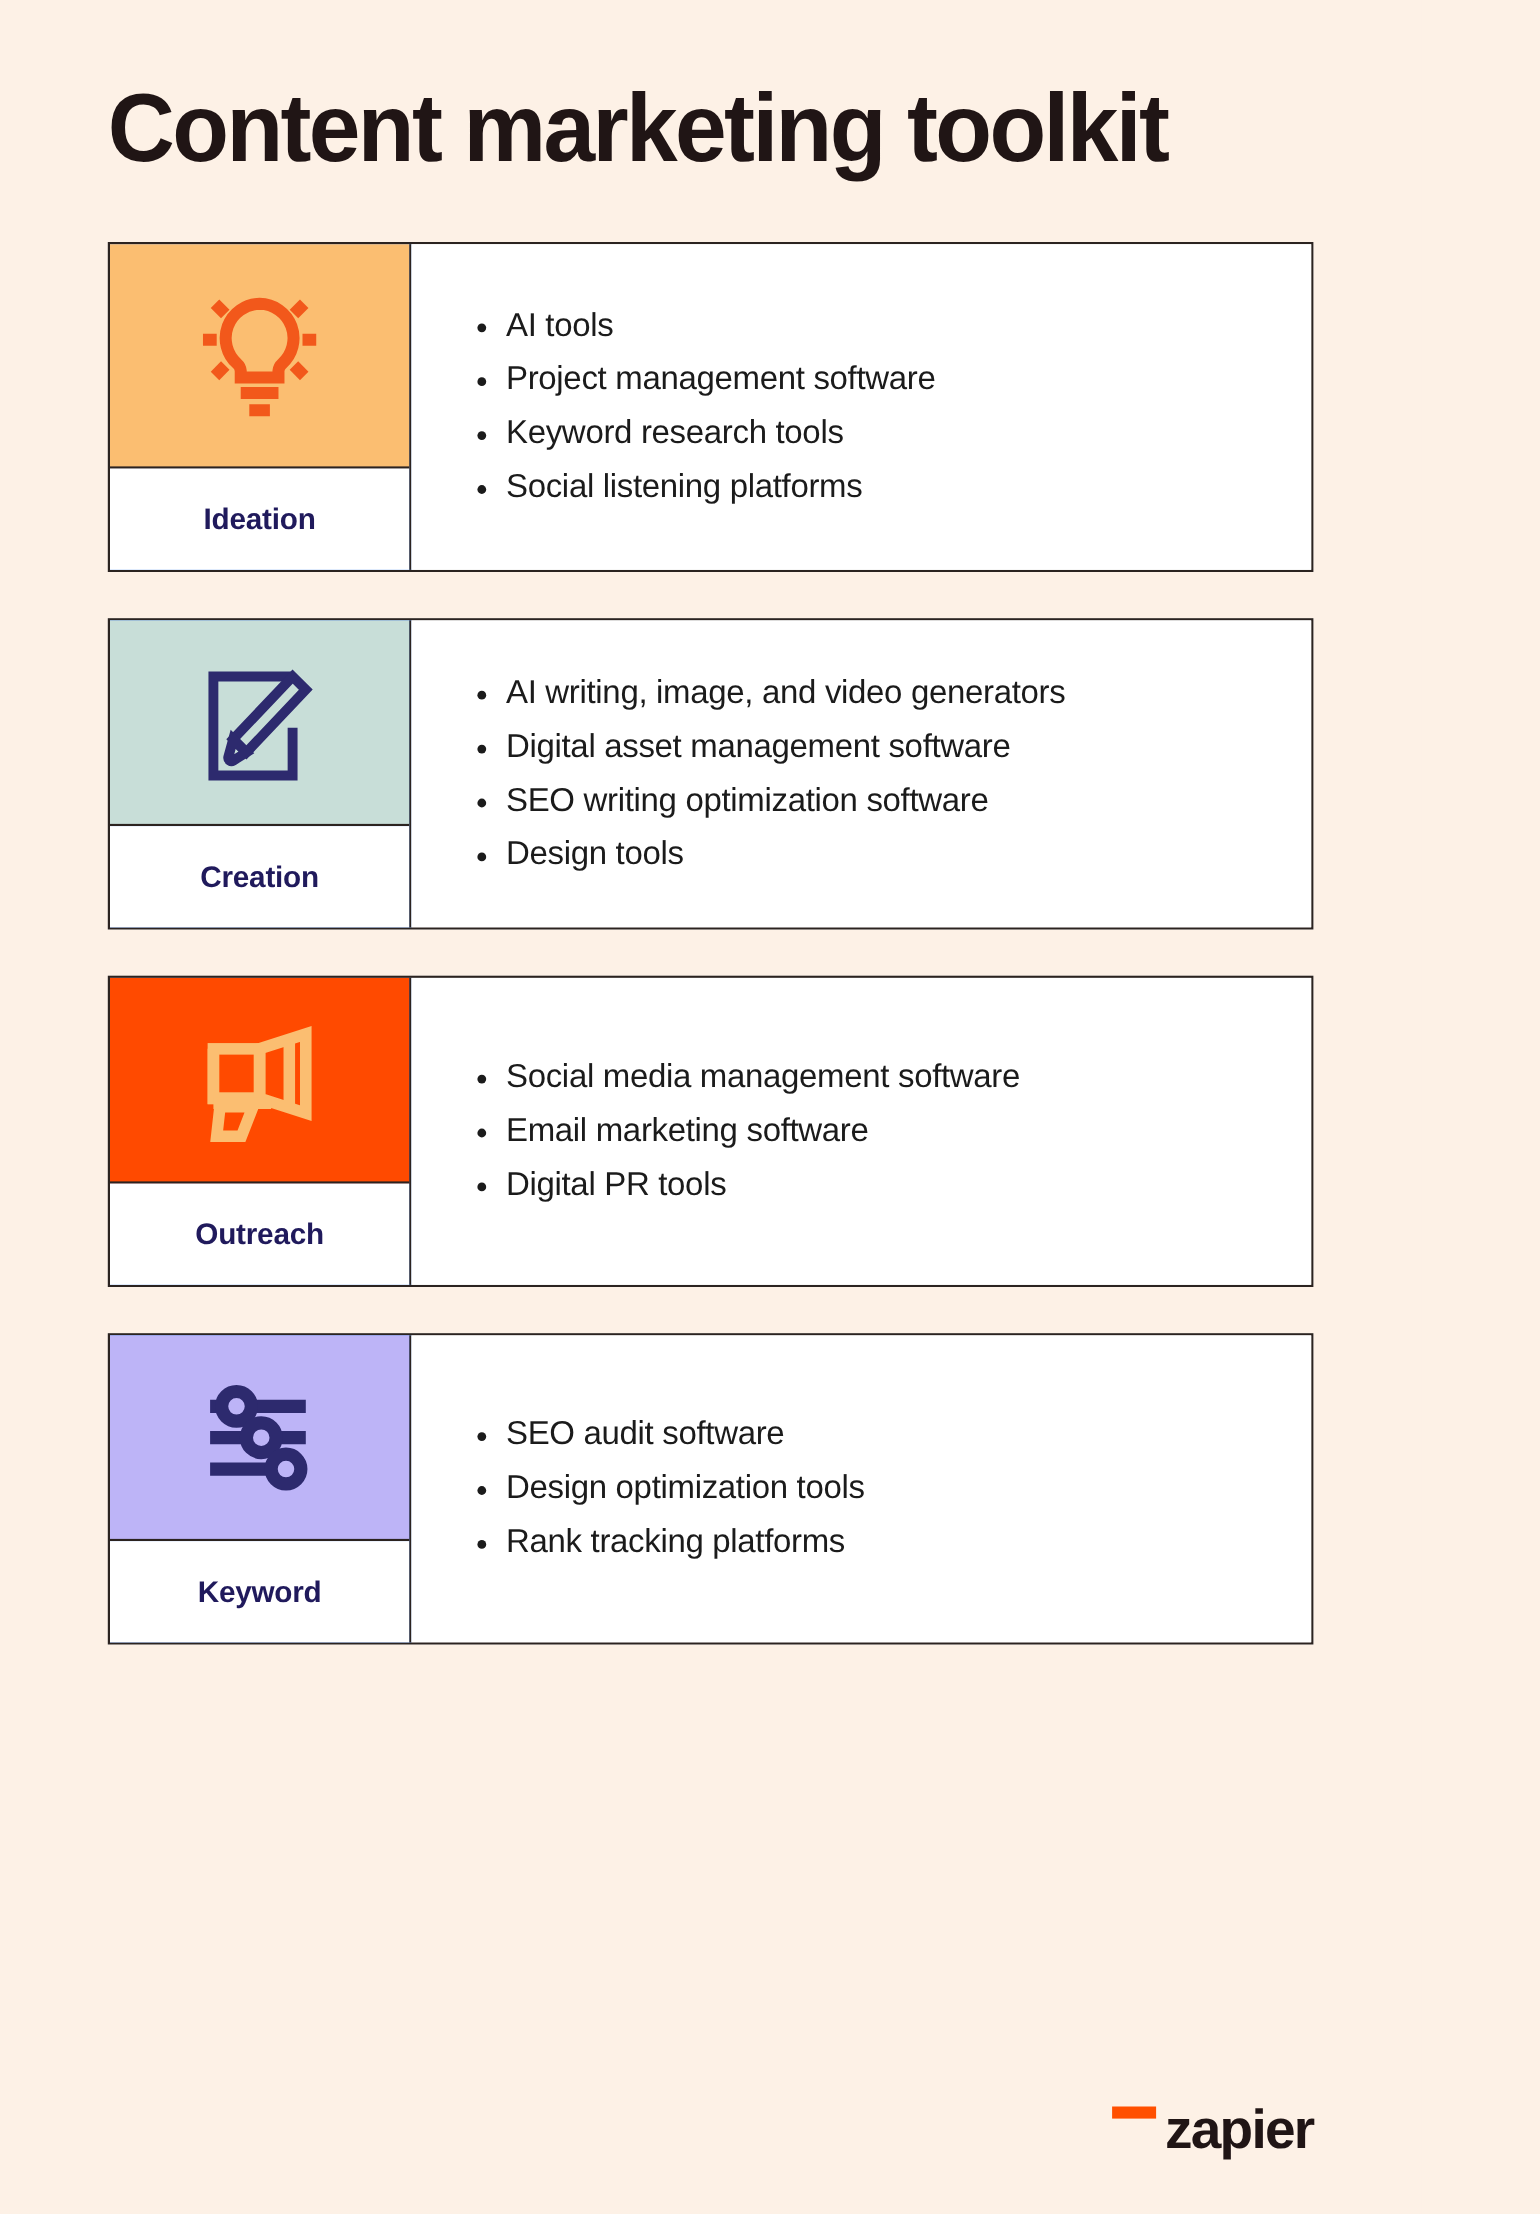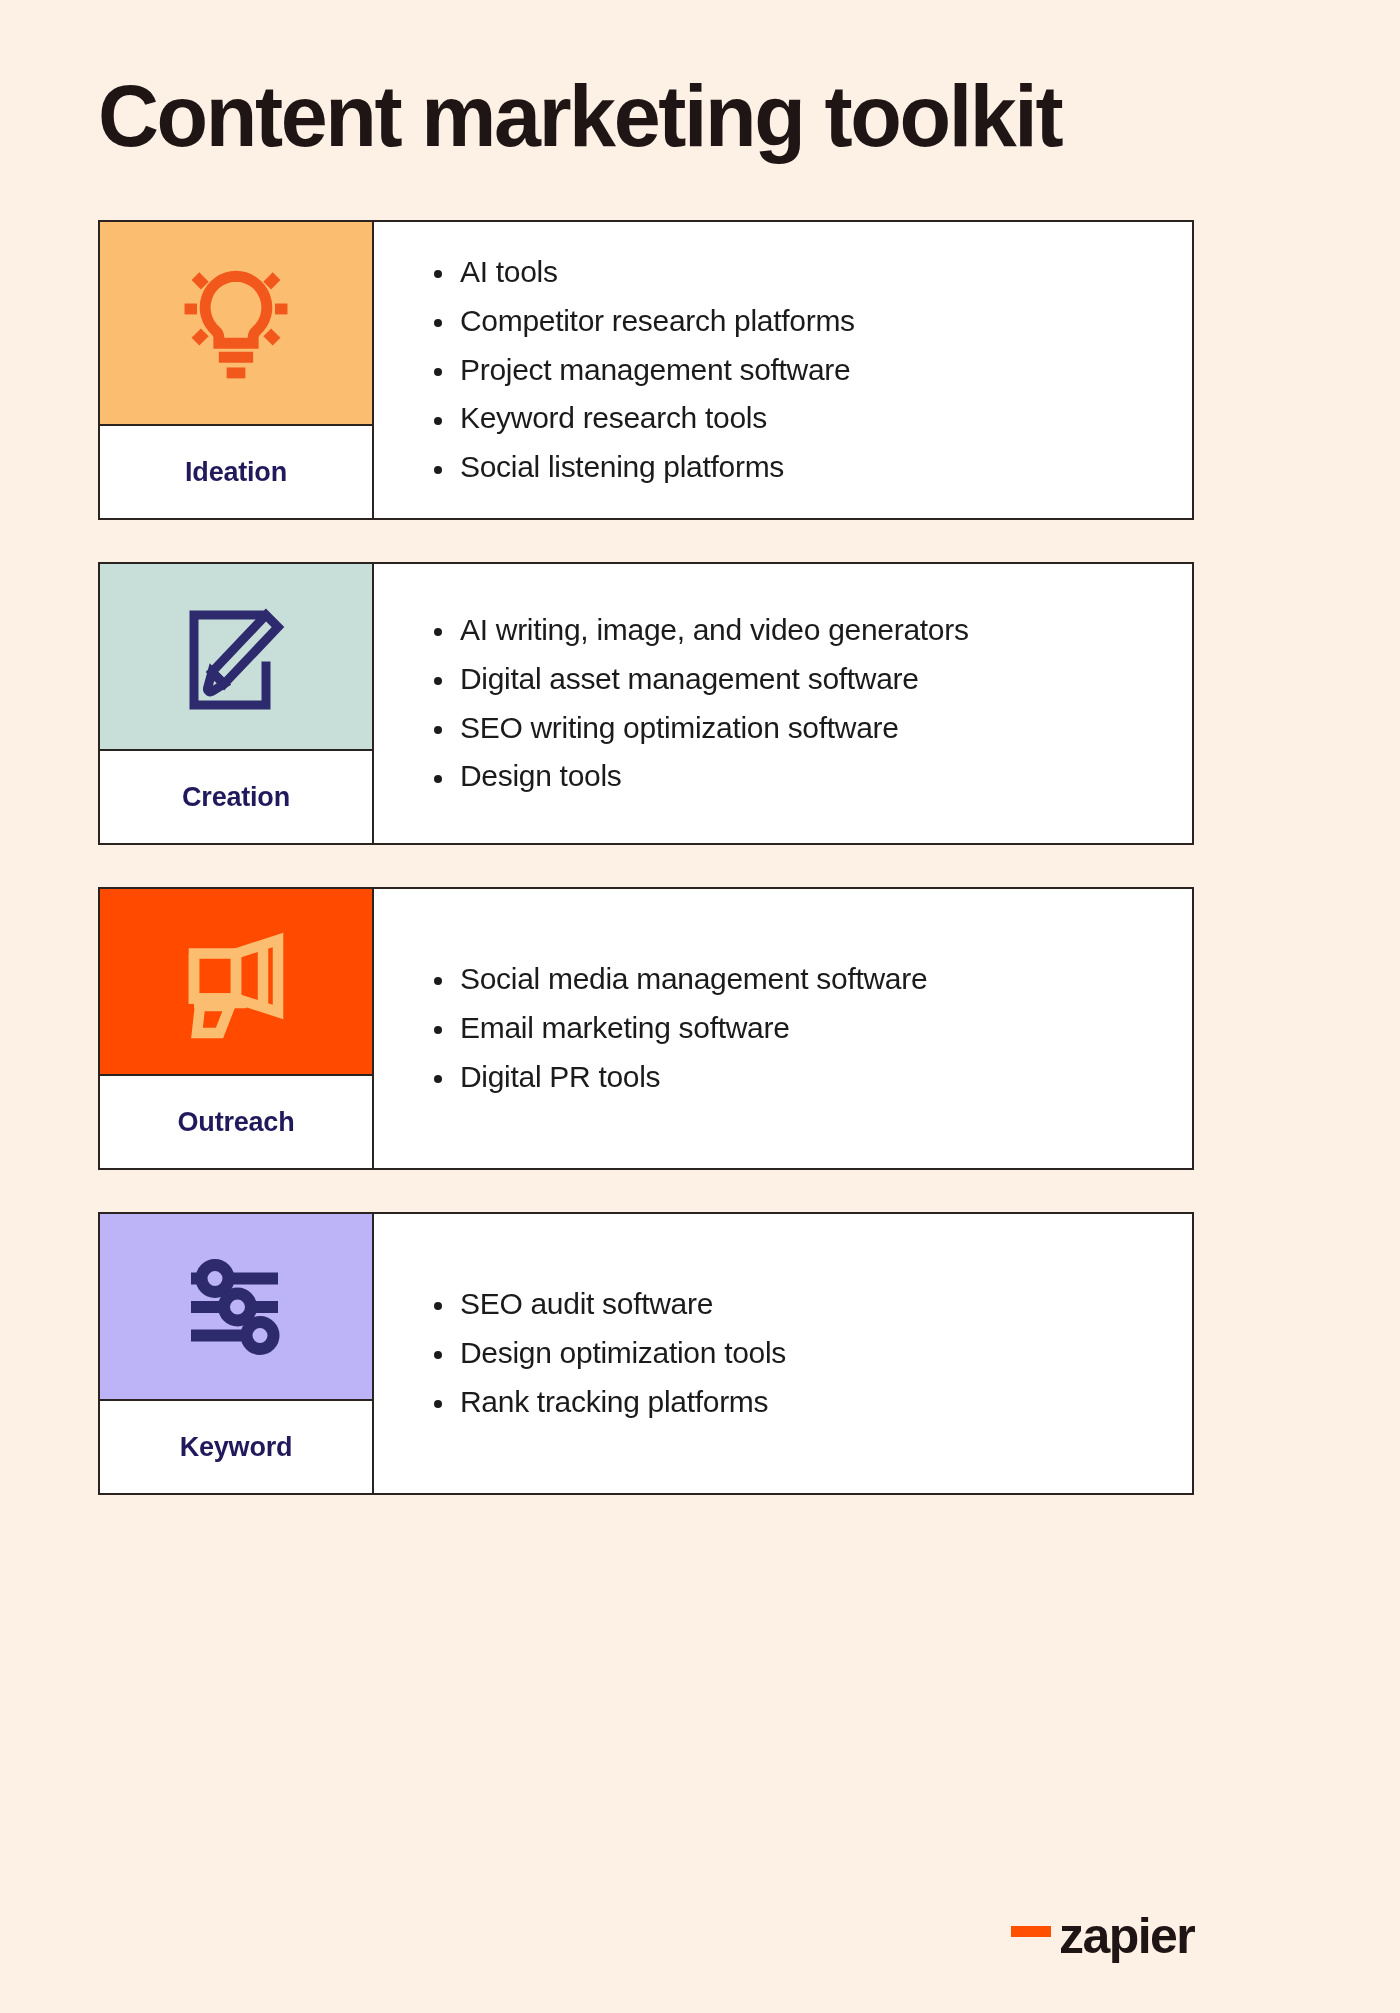--- a/index.html
+++ b/index.html
@@ -106,21 +106,21 @@
   .card-2 { height:283px; }
   .card-3 { height:283px; }
   .card-4 { height:283px; }
 
   
   .footer {
     position:absolute;
     right:98px;
     bottom:56px;
     display:flex;
-    align-items:center;
+    align-items:flex-start;
     gap:8px;
   }
   .logo-underscore {
     width:40px; height:11px;
     background:#FF4F00;
     margin-bottom:9px;
   }
   .logo-word {
     font-size:50px;
     font-weight:bold;
@@ -155,21 +155,20 @@
                 <line x1="76" y1="62" x2="70" y2="56"></line>
               </g>
             </svg>
           </span>
         </div>
         <div class="caption">Ideation</div>
       </div>
       <div class="card-right">
         <ul class="bullets" id="list-0">
             <li>AI tools</li>
-            <li>Competitor research platforms</li>
             <li>Project management software</li>
             <li>Keyword research tools</li>
             <li>Social listening platforms</li>
           </ul>
       </div>
     </div>
 
     <div class="card card-2">
       <div class="card-left">
         <div class="icon-tile" id="tile-1" style="background: rgb(200, 222, 216);">

